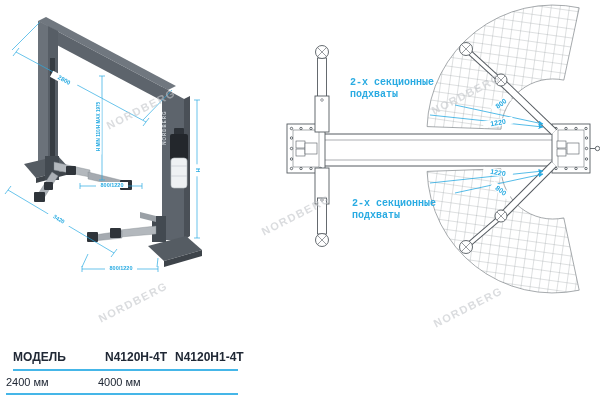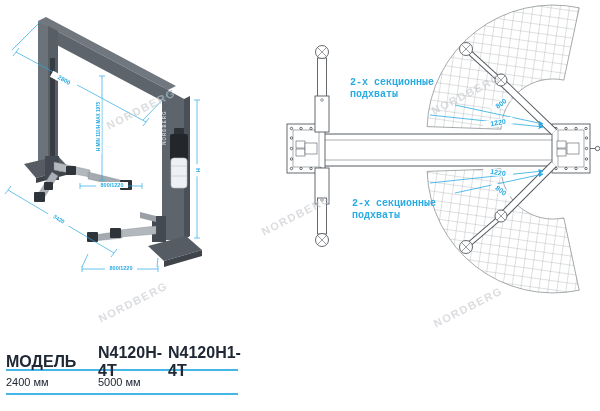--- a/index.html
+++ b/index.html
@@ -24,21 +24,21 @@
   .t-1220u{left:483px;top:119px;width:28px;transform:rotate(-9deg);}
   .t-800u{left:490px;top:100px;width:20px;transform:rotate(-37deg);}
   .t-1220l{left:483px;top:169px;width:28px;transform:rotate(9deg);}
   .t-800l{left:490px;top:187px;width:20px;transform:rotate(37deg);}
   .arms-label{position:absolute;color:#29abe2;font-weight:700;font-size:10px;
        line-height:1.15;white-space:pre-line;font-family:Liberation Mono, monospace;}
   .arms-upper{left:350px;top:77px;}
   .arms-lower{left:352px;top:198px;}
   .spec-table{position:absolute;left:6px;top:344px;width:232px;color:#202835;}
   .row{display:grid;grid-template-columns:92px 70px 70px;align-items:center;}
-  .t-head{height:25px;border-bottom:2px solid #45b6e8;font-weight:700;font-size:16px;}
+  .t-head{height:25px;border-bottom:2px solid #45b6e8;font-weight:700;font-size:12px;margin-left:7px;}
   .t-row{border-bottom:2px solid #45b6e8;padding:5px 0;font-size:11px;}
   .cc{text-align:left;}
   .rlabel{font-size:10px;line-height:1.3;padding-right:6px;}
 </style>
 </head>
 <body>
 
 <div class="stage">
 
   <svg width="600" height="340" viewBox="0 0 600 340">
@@ -242,17 +242,17 @@
   <div class="tdim t-800l">800</div>
 
   <div class="spec-table">
     <div class="row t-head">
       <div>МОДЕЛЬ</div>
       <div class="cc">N4120H-4T</div>
       <div class="cc">N4120H1-4T</div>
     </div>
     <div class="row t-row">
       <div class="cc">2400 мм</div>
-      <div class="cc">5000 мм</div>
+      <div class="cc">4000 мм</div>
     </div>
   </div>
 
 </div>
 
 </body></html>

